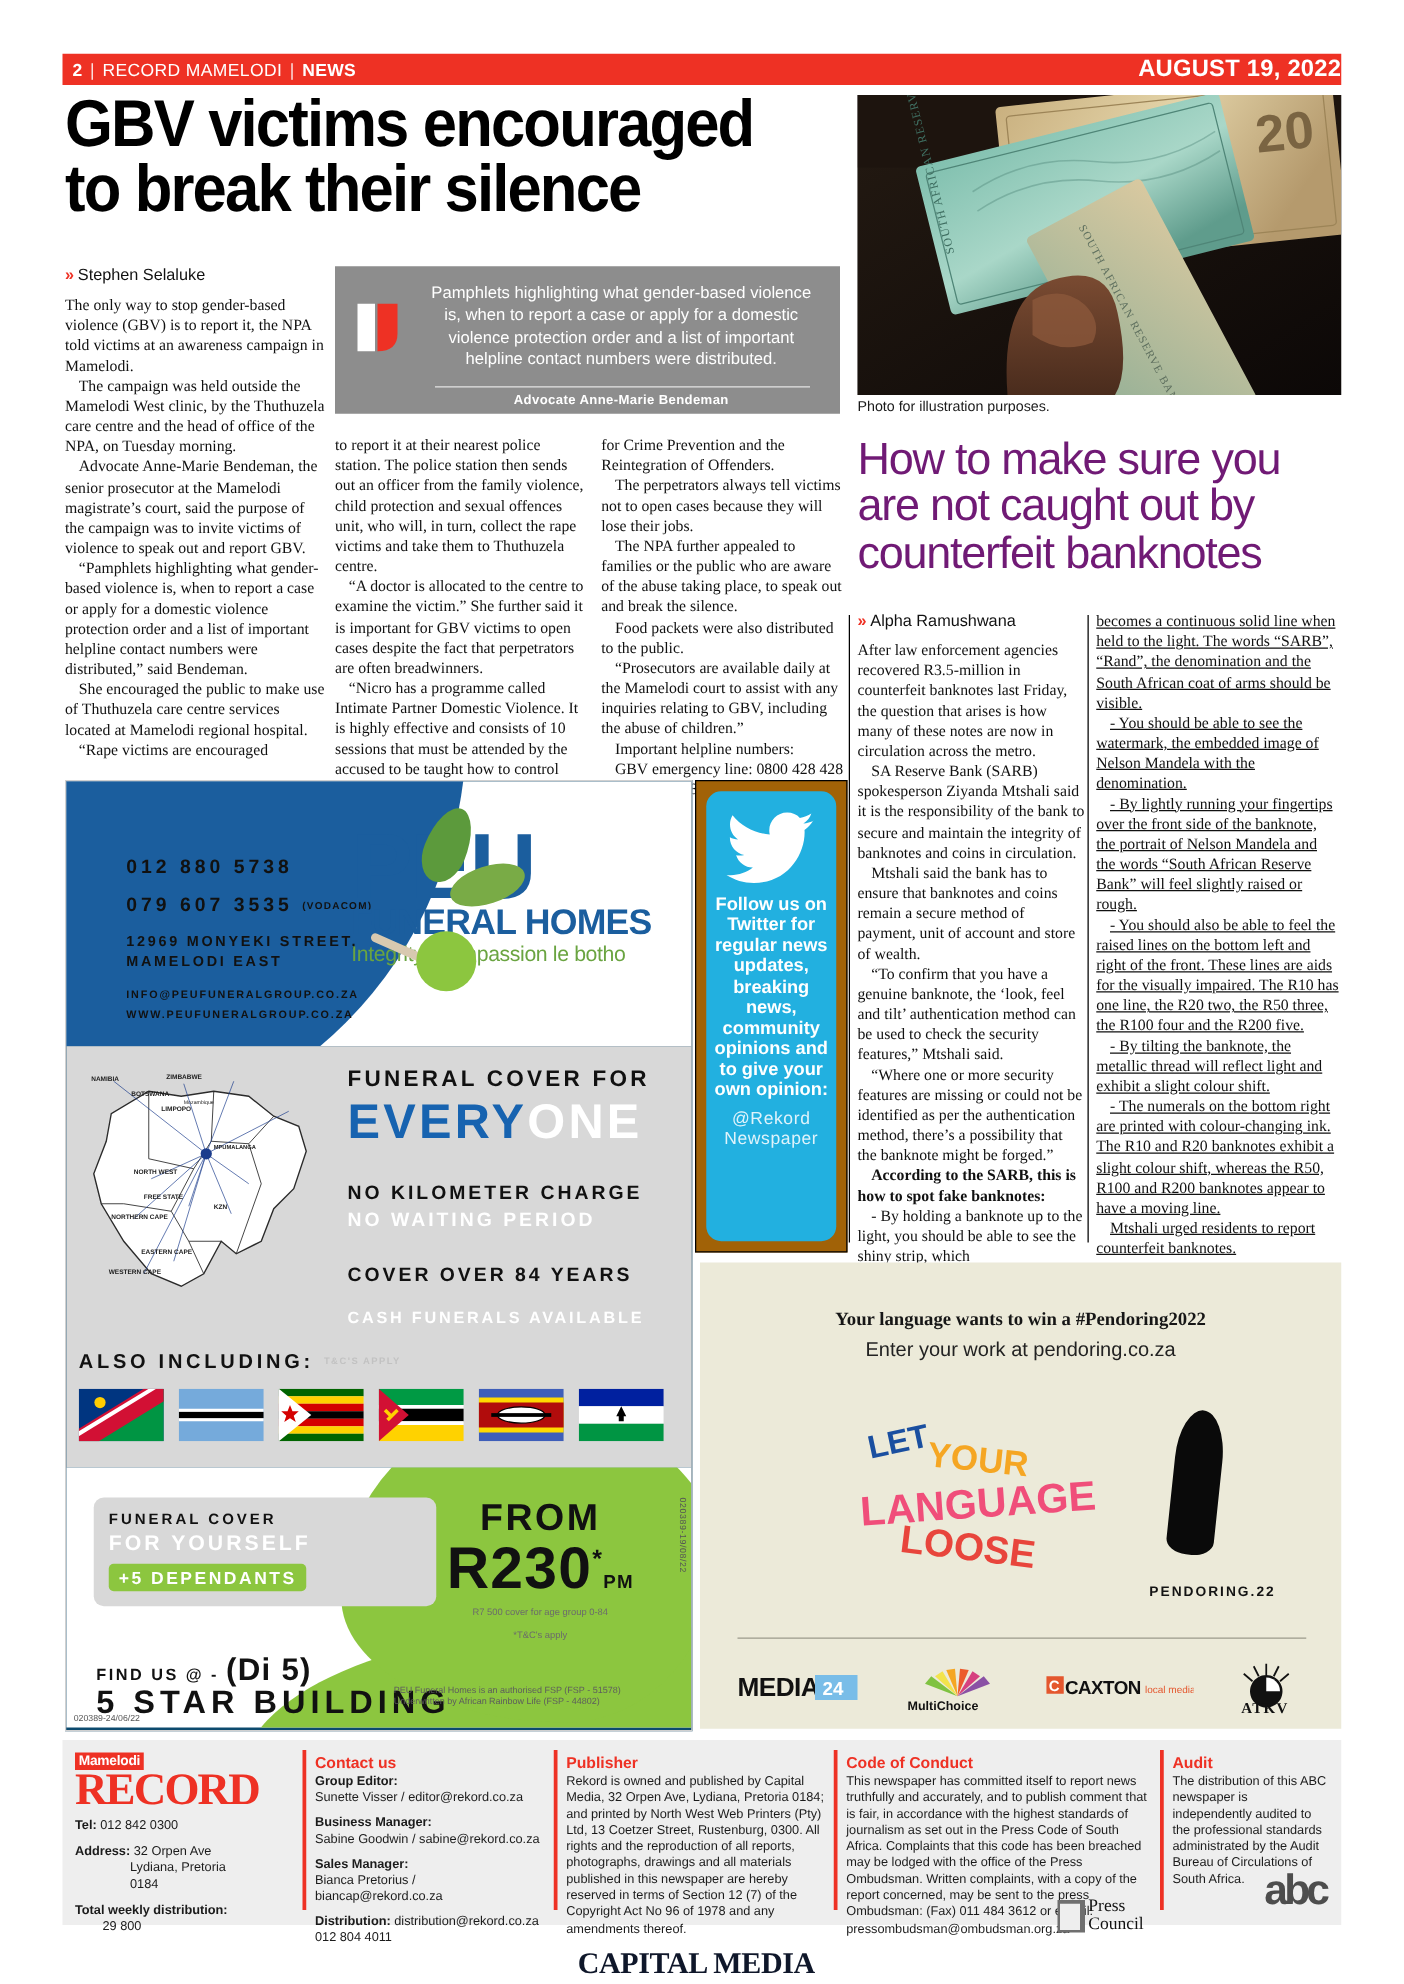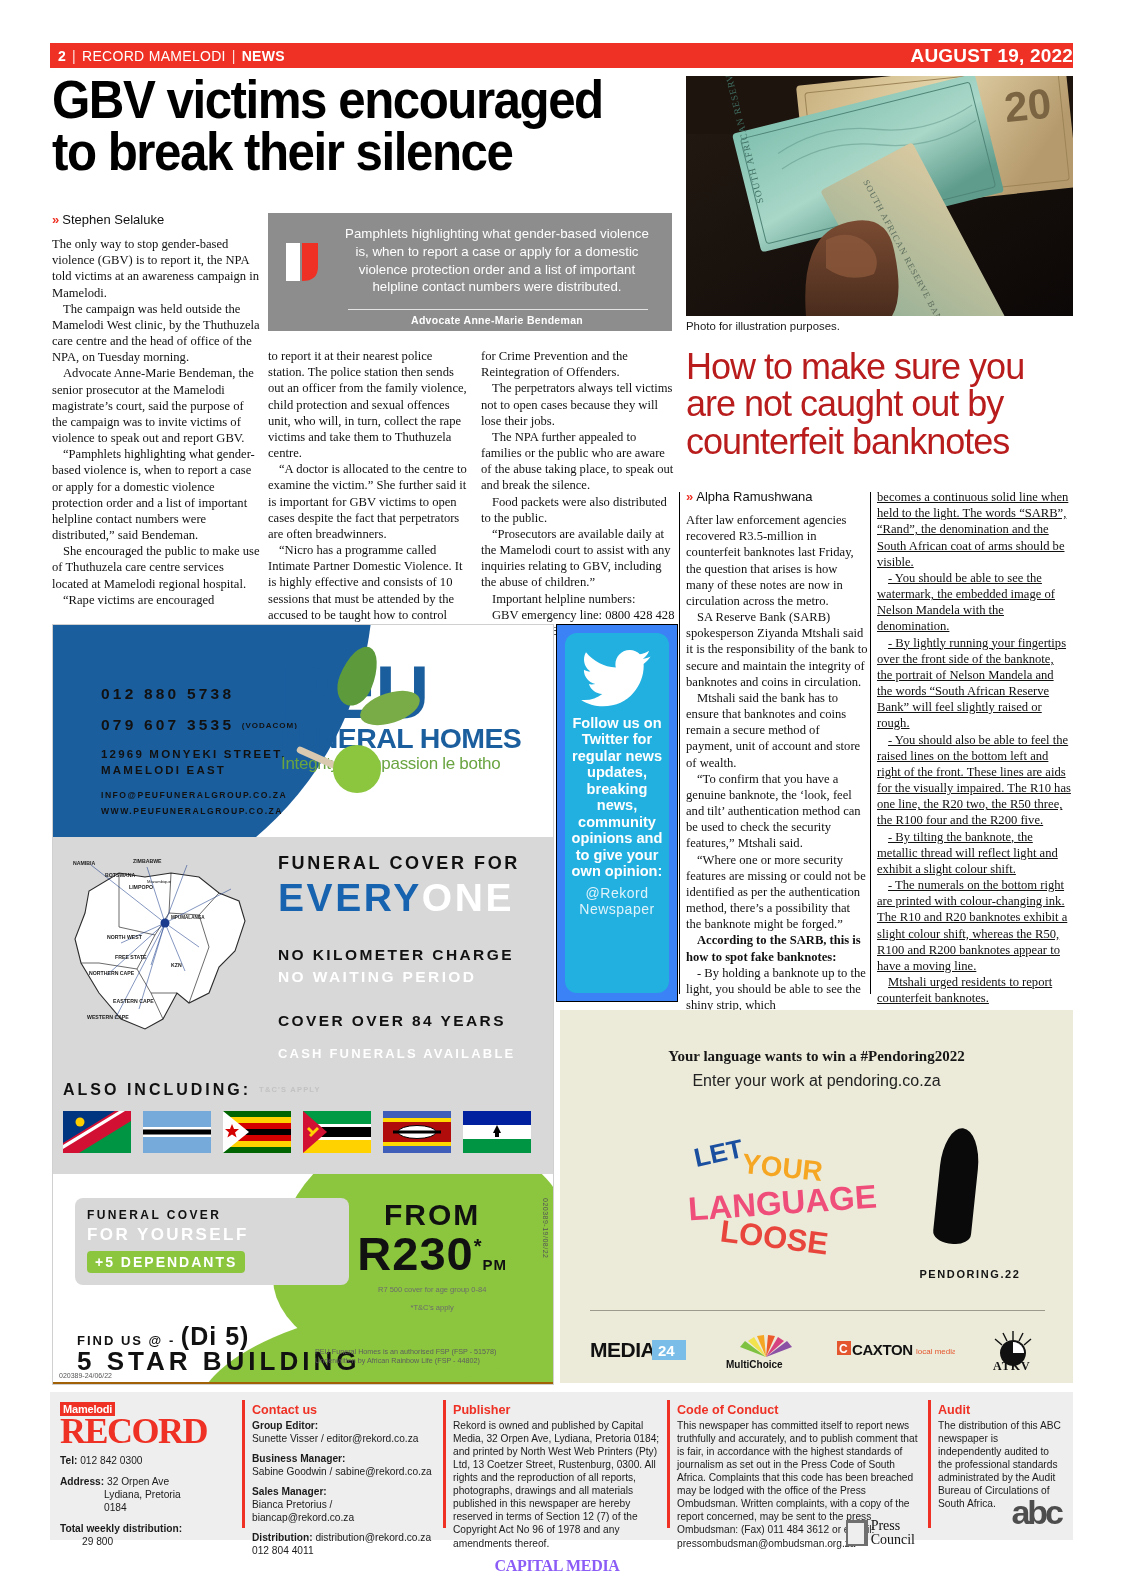--- a/index.html
+++ b/index.html
@@ -75,34 +75,34 @@
     overflow:hidden;background:#16100c;
   }
   .photo-cap{
     position:absolute;left:686px;top:320px;font-size:11.4px;color:#1a1a1a;
     font-family:"Liberation Sans", sans-serif;
   }
 
   
   .headline2{
     position:absolute;left:686px;top:348px;width:395px;
-    font-weight:normal;font-size:36px;line-height:1.04;letter-spacing:-1px;color:#b91c1c;
+    font-weight:normal;font-size:36px;line-height:1.04;letter-spacing:-1px;color:#701a75;
     font-family:"Liberation Sans", sans-serif;
   }
   .byline2{position:absolute;left:686px;top:489px;}
   .c4{left:686px;top:512px;width:182px;}
   .c5{left:877px;top:489px;width:194px;text-decoration:underline;}
   .bold-lead{font-weight:bold;}
 
   .vrule{position:absolute;background:#000;width:1px;}
 
   
   .peu-ad{
     position:absolute;left:52px;top:624px;width:500px;height:759px;
-    background:#a16207;border:1px solid #d0d0d0;overflow:hidden;
+    background:#0c4a6e;border:1px solid #d0d0d0;overflow:hidden;
   }
   .peu-top{position:relative;width:100%;height:212px;background:#fff;overflow:hidden;}
   .peu-blue{
     position:absolute;left:-200px;top:-130px;width:520px;height:420px;
     background:#1b5e9e;border-radius:0 0 330px 0;
   }
   .peu-contact{position:absolute;left:48px;top:60px;color:#111;}
   .peu-phone{font-weight:bold;font-size:15.5px;letter-spacing:3.2px;margin-bottom:13px;}
   .peu-vod{font-size:8px;letter-spacing:1px;font-weight:bold;vertical-align:2px;}
   .peu-addr{font-weight:bold;font-size:11.5px;letter-spacing:2.2px;line-height:1.35;margin-bottom:9px;}
@@ -151,21 +151,21 @@
   .from-w{font-weight:bold;font-size:30px;letter-spacing:2px;}
   .r230{font-weight:bold;font-size:47px;letter-spacing:1px;line-height:.95;}
   .r230 sup{font-size:20px;}
   .pm{font-size:15px;font-weight:bold;letter-spacing:1px;}
   .fineprint{font-size:7.5px;color:#6b6b6b;line-height:1.4;margin-top:8px;}
   .fsp{position:absolute;right:8px;bottom:16px;width:230px;text-align:left;font-size:7.2px;color:#5d5d5d;line-height:1.35;}
   .adcode-v{position:absolute;right:4px;top:24px;font-size:7px;color:#555;writing-mode:vertical-rl;letter-spacing:.5px;}
   .adcode-b{position:absolute;left:6px;bottom:3px;font-size:7px;color:#555;}
 
   
-  .tw-wrap{position:absolute;left:556px;top:624px;width:120px;height:376px;border:1px solid #000;background:#3b82f6;}
+  .tw-wrap{position:absolute;left:556px;top:624px;width:120px;height:376px;border:1px solid #000;background:#a16207;}
   .tw-box{position:absolute;left:8px;top:8px;width:104px;height:360px;background:#22b0e0;border-radius:12px;color:#fff;text-align:center;}
   .tw-bird{margin-top:14px;}
   .tw-text{font-weight:bold;font-size:14.6px;line-height:1.13;padding:4px 4px 0 4px;}
   .tw-handle{font-size:14px;line-height:1.12;margin-top:6px;color:#dff3fb;letter-spacing:.5px;}
 
   
   .pend{position:absolute;left:560px;top:1010px;width:513px;height:373px;background:#ecead9;overflow:hidden;}
   .pend-h{position:absolute;left:0;top:38px;width:100%;text-align:center;font-weight:bold;font-size:15px;color:#161616;font-family:"Liberation Serif",serif;}
   .pend-s{position:absolute;left:0;top:62px;width:100%;text-align:center;font-size:16px;color:#222;}
   .pend-art{position:absolute;left:126px;top:128px;width:210px;height:120px;}
@@ -176,21 +176,21 @@
   .pend-logos{position:absolute;left:30px;top:316px;width:455px;height:48px;display:flex;align-items:center;justify-content:space-between;}
 
   
   .colophon{position:absolute;left:50px;top:1392px;width:1023px;height:148px;background:#eeeeee;}
   .col{position:absolute;top:10px;font-size:10.2px;line-height:1.28;color:#1b1b1b;}
   .col-h{color:#ee3124;font-weight:bold;font-size:12.6px;margin-bottom:1px;}
   .lbl{font-weight:bold;}
   .redbar{position:absolute;top:8px;width:2.5px;height:128px;background:#ee3124;}
   .mameword{font-weight:bold;font-size:11px;color:#fff;background:#ee3124;display:inline-block;padding:0 3px;letter-spacing:-.2px;}
   .recordword{font-family:"Liberation Serif",serif;font-weight:bold;font-size:36px;color:#ee3124;letter-spacing:-1.5px;line-height:.88;}
-  .capmedia{font-family:"Liberation Serif",serif;font-weight:bold;font-size:16px;color:#8b5cf6;text-align:center;letter-spacing:-.3px;}
+  .capmedia{font-family:"Liberation Serif",serif;font-weight:bold;font-size:24px;color:#0f172a;text-align:center;letter-spacing:-.3px;}
   .presscouncil{position:absolute;right:6px;bottom:2px;display:flex;align-items:center;gap:3px;}
   .pc-mark{width:22px;height:26px;background:#6f6f6f;position:relative;}
   .pc-mark:after{content:"";position:absolute;left:2px;top:3px;width:16px;height:21px;background:#eee;}
   .pc-txt{font-family:"Liberation Serif",serif;font-size:14px;line-height:1.02;color:#111;}
   .abc-logo{position:absolute;right:12px;bottom:8px;font-weight:bold;font-size:34px;color:#4d4d4d;letter-spacing:-3px;font-family:"Liberation Sans",sans-serif;}
 </style>
 </head>
 <body>
 
 <div class="page">

